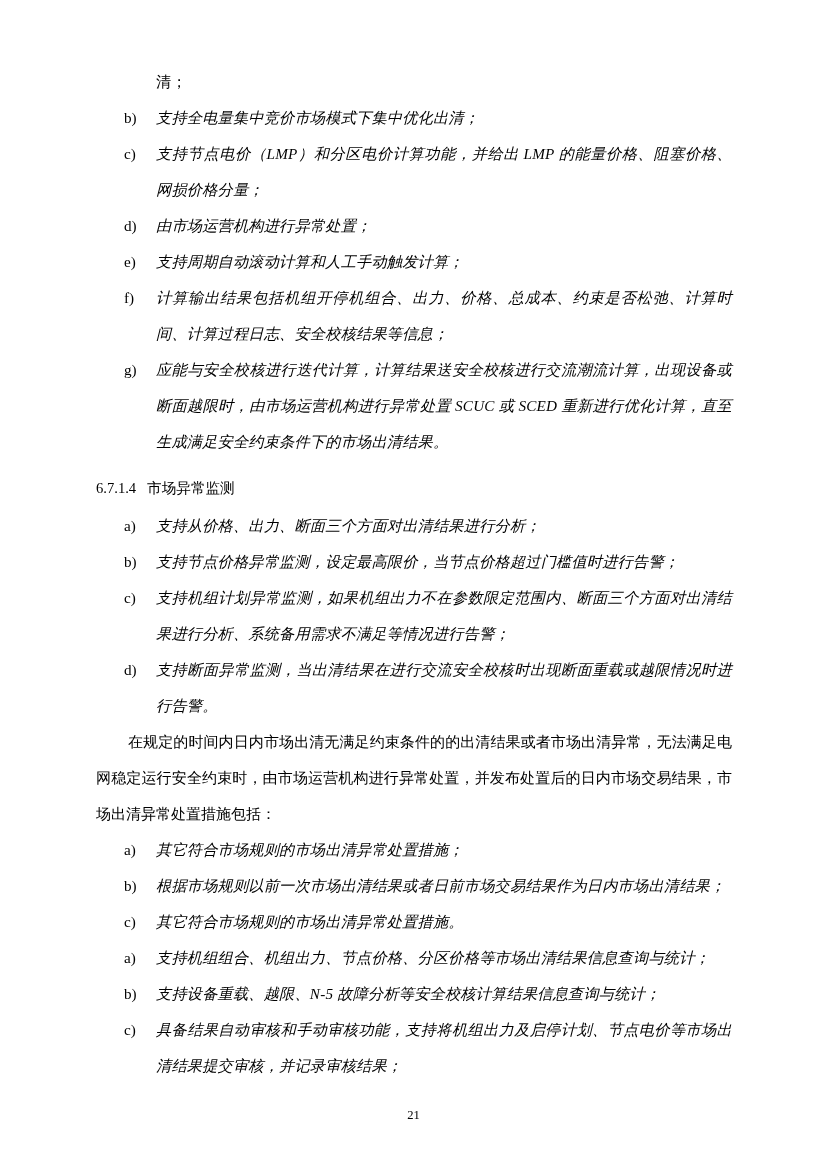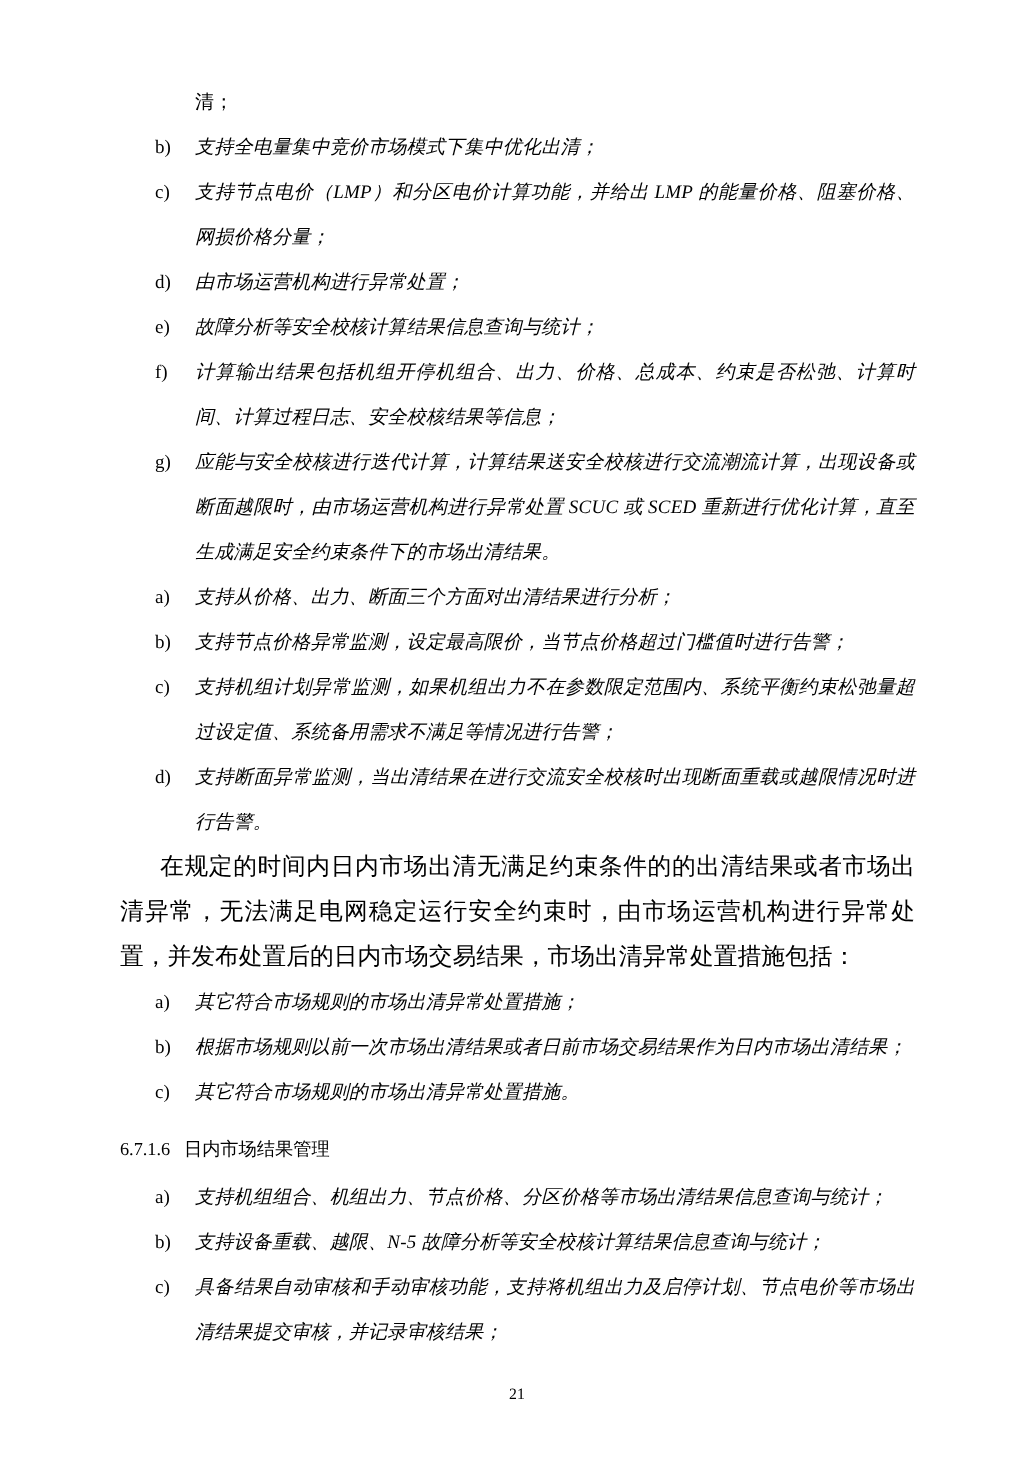--- a/index.html
+++ b/index.html
@@ -59,21 +59,21 @@
     display: block;
     font-style: italic;
   }
   .heading {
     font-size: 14.6px;
     line-height: 36px;
     margin-top: 10px;
     margin-bottom: 2px;
   }
   .para {
-    font-size: 19px;
+    font-size: 15px;
     line-height: 36px;
     text-indent: 32px;
     text-align: justify;
   }
   .footer {
     position: absolute;
     left: 0;
     top: 1108px;
     width: 827px;
     text-align: center;
@@ -97,45 +97,50 @@
       <li>
         <span class="marker">c)</span>
         <span class="item-body doc-text">支持节点电价（LMP）和分区电价计算功能，并给出 LMP 的能量价格、阻塞价格、网损价格分量；</span>
       </li>
       <li>
         <span class="marker">d)</span>
         <span class="item-body doc-text">由市场运营机构进行异常处置；</span>
       </li>
       <li>
         <span class="marker">e)</span>
-        <span class="item-body doc-text">故障分析等安全校核计算结果信息查询与统计；</span>
+        <span class="item-body doc-text">支持周期自动滚动计算和人工手动触发计算；</span>
       </li>
       <li>
         <span class="marker">f)</span>
         <span class="item-body doc-text">计算输出结果包括机组开停机组合、出力、价格、总成本、约束是否松弛、计算时间、计算过程日志、安全校核结果等信息；</span>
       </li>
       <li>
         <span class="marker">g)</span>
         <span class="item-body doc-text">应能与安全校核进行迭代计算，计算结果送安全校核进行交流潮流计算，出现设备或断面越限时，由市场运营机构进行异常处置 SCUC 或 SCED 重新进行优化计算，直至生成满足安全约束条件下的市场出清结果。</span>
       </li>
     </ul>
 
+    <div class="heading">
+      <span>6.7.1.4</span>
+      <span>&nbsp;</span>
+      <span>市场异常监测</span>
+    </div>
 
     <ul class="alpha-list">
       <li>
         <span class="marker">a)</span>
         <span class="item-body doc-text">支持从价格、出力、断面三个方面对出清结果进行分析；</span>
       </li>
       <li>
         <span class="marker">b)</span>
         <span class="item-body doc-text">支持节点价格异常监测，设定最高限价，当节点价格超过门槛值时进行告警；</span>
       </li>
       <li>
         <span class="marker">c)</span>
-        <span class="item-body doc-text">支持机组计划异常监测，如果机组出力不在参数限定范围内、系统平衡约束松弛量超过设定值、系统备用需求不满足等情况进行告警；</span>
+        <span class="item-body doc-text">支持机组计划异常监测，如果机组出力不在参数限定范围内、断面三个方面对出清结果进行分析、系统备用需求不满足等情况进行告警；</span>
       </li>
       <li>
         <span class="marker">d)</span>
         <span class="item-body doc-text">支持断面异常监测，当出清结果在进行交流安全校核时出现断面重载或越限情况时进行告警。</span>
       </li>
     </ul>
 
 
     <div class="para">在规定的时间内日内市场出清无满足约束条件的的出清结果或者市场出清异常，无法满足电网稳定运行安全约束时，由市场运营机构进行异常处置，并发布处置后的日内市场交易结果，市场出清异常处置措施包括：</div>
 
@@ -147,25 +152,20 @@
       <li>
         <span class="marker">b)</span>
         <span class="item-body doc-text">根据市场规则以前一次市场出清结果或者日前市场交易结果作为日内市场出清结果；</span>
       </li>
       <li>
         <span class="marker">c)</span>
         <span class="item-body doc-text">其它符合市场规则的市场出清异常处置措施。</span>
       </li>
     </ul>
 
-    <div class="heading">
-      <span>6.7.1.6</span>
-      <span>&nbsp;</span>
-      <span>日内市场结果管理</span>
-    </div>
 
     <ul class="alpha-list">
       <li>
         <span class="marker">a)</span>
         <span class="item-body doc-text">支持机组组合、机组出力、节点价格、分区价格等市场出清结果信息查询与统计；</span>
       </li>
       <li>
         <span class="marker">b)</span>
         <span class="item-body doc-text">支持设备重载、越限、N-5 故障分析等安全校核计算结果信息查询与统计；</span>
       </li>

